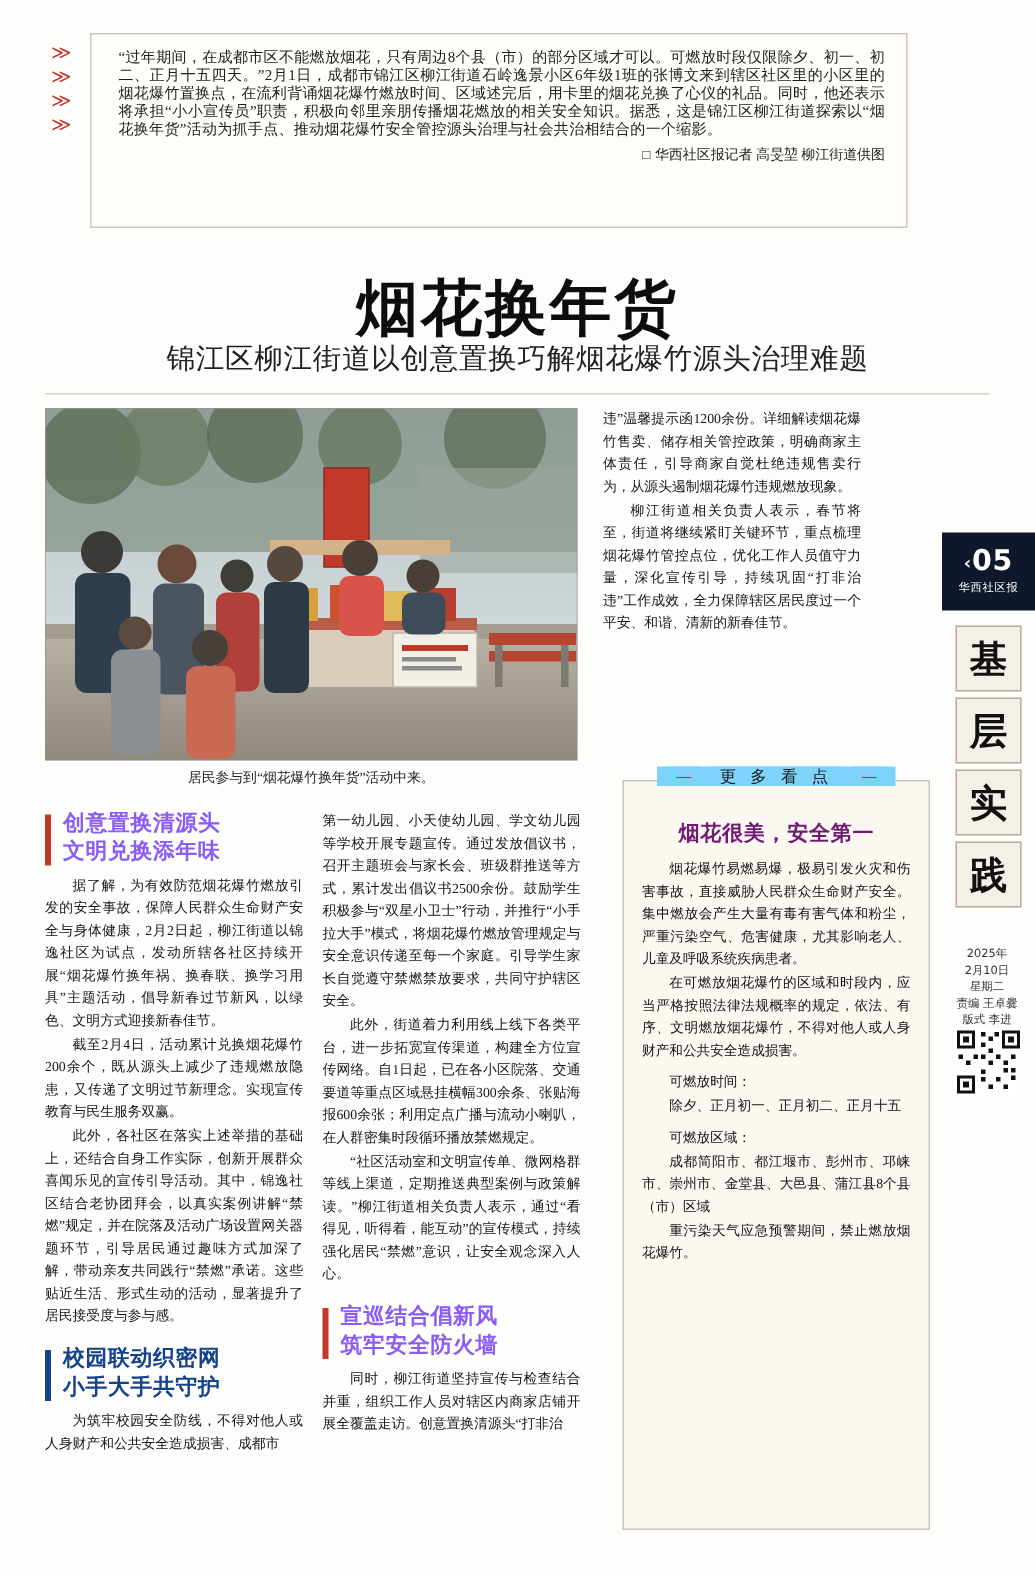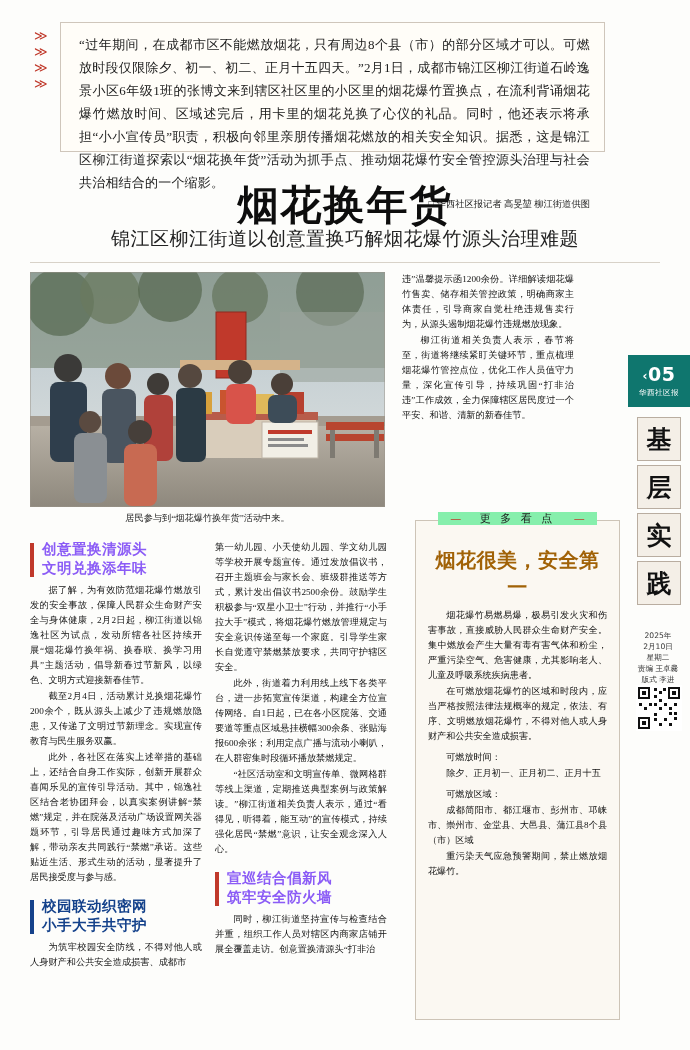--- a/index.html
+++ b/index.html
@@ -15,21 +15,21 @@
   .page { position:relative; width:690px; height:1050px; }
 
   
   .lead-box {
     position:absolute; left:60px; top:22px; width:545px; height:130px;
     border:1px solid #cfc6bb;
     background:#fffdf8;
     padding:10px 14px 8px 18px;
   }
   .lead-text {
-    font-size:13px; line-height:23px; text-align:justify;
+    font-size:10px; line-height:12px; text-align:justify;
     color:#1b1b1b; letter-spacing:0.2px;
   }
   .lead-byline {
     margin-top:4px; font-size:9.3px; text-align:right; color:#1b1b1b;
   }
   .lead-byline .sq { font-size:9px; margin-right:3px; }
   .chevrons {
     position:absolute; left:-27px; top:8px; width:26px; height:58px;
     display:flex; flex-direction:column; justify-content:space-between;
   }
@@ -77,21 +77,21 @@
   }
   .sub-title-bar.blue { background:#15428b; }
 
   
   .side-tab {
     position:absolute; right:0; top:355px; width:62px; height:545px;
     background:#fdfdfb;
   }
   .tab-num {
     position:absolute; right:0; top:0; width:62px; height:52px;
-    background:#0f766e; color:#fff;
+    background:#0f172a; color:#fff;
     font-family:"DejaVu Sans", sans-serif;
     display:flex; flex-direction:column; align-items:center; justify-content:center;
   }
   .tab-num .n { font-size:19px; font-weight:bold; line-height:19px; letter-spacing:0.5px;}
   .tab-num .t { font-size:7.5px; margin-top:2px; letter-spacing:0.5px;}
   .tab-num .n .lt { font-size:12px; vertical-align:1px; }
   .vert-chars {
     position:absolute; right:8px; top:62px; width:46px;
     display:flex; flex-direction:column; align-items:center; gap:4px;
   }
@@ -112,27 +112,27 @@
   
   .more-box {
     position:absolute; left:415px; top:520px; width:205px; height:500px;
     border:1px solid #cdc4b7; background:#fbf8f2;
     padding:26px 12px 10px 12px;
   }
   .more-label {
     position:absolute; left:415px; top:508px; width:205px; text-align:center;
   }
   .more-label span {
-    background:#86efac; padding:0 6px; font-family:"DejaVu Sans", sans-serif;
+    background:#7dd3fc; padding:0 6px; font-family:"DejaVu Sans", sans-serif;
     font-size:11px; letter-spacing:3px; color:#1b1b1b;
   }
   .more-label .dash { color:#c0392b; letter-spacing:0; }
   .more-title {
     text-align:center; font-family:"DejaVu Sans", sans-serif; font-weight:bold;
-    font-size:20px; color:#a16207; margin-bottom:7px; letter-spacing:0.5px;
+    font-size:14px; color:#701a75; margin-bottom:7px; letter-spacing:0.5px;
   }
   .more-body { font-size:9.1px; line-height:15px; text-align:justify; }
   .more-body p { margin:0 0 1px 0; text-indent:2em; }
 </style>
 </head>
 <body>
 
 <div class="page">
 
   <div class="lead-box">

